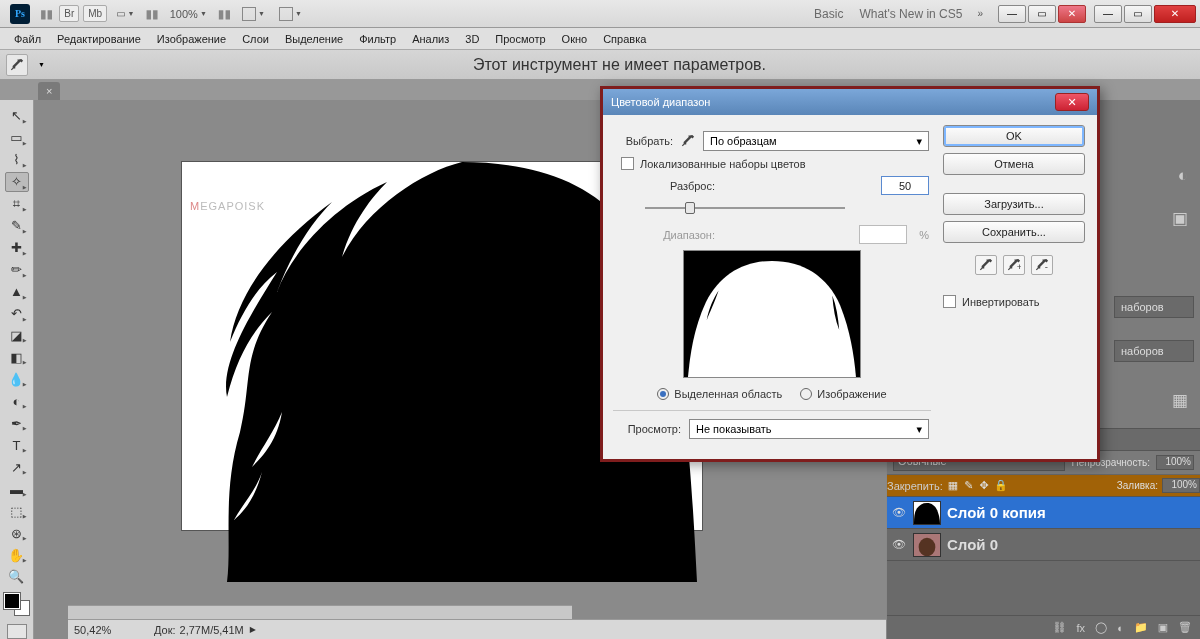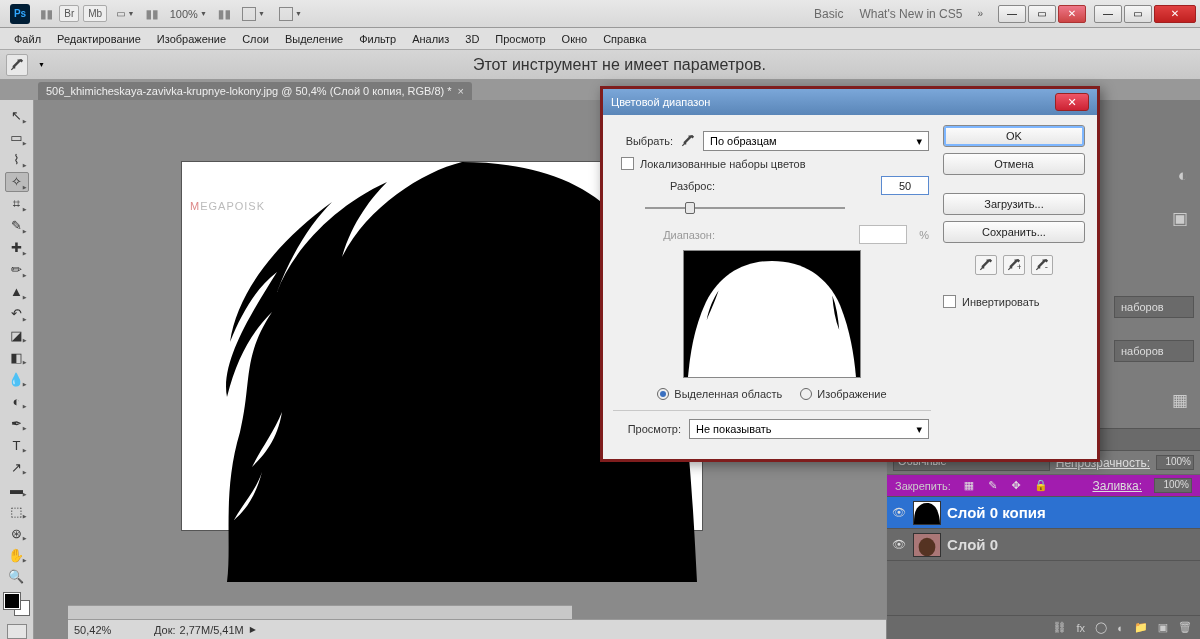--- a/index.html
+++ b/index.html
@@ -1,20 +1,20 @@
 <!DOCTYPE html>
 <html><head>
 <meta charset="utf-8">
 <style>
 * { margin: 0; padding: 0; box-sizing: border-box; font-family: Tahoma, Arial, sans-serif; font-size: 11px; user-select: none; }
 body { width: 1200px; height: 639px; background: #b8b8b8; overflow: hidden; position: relative; }
 
 
 .titlebar { height: 28px; background: linear-gradient(#e8e8e8, #d8d8d8); border-bottom: 1px solid #999; display: flex; align-items: center; padding: 0 4px; }
-.ps-logo { width: 20px; height: 20px; background: #001e36; color: #31a8ff; font-weight: bold; font-size: 10px; display: flex; align-items: center; justify-content: center; border-radius: 3px; margin: 0 6px; }
+.ps-logo { width: 20px; height: 20px; background: #001e36; color: #31a8ff; font-weight: bold; font-size: 10px; display: flex; align-items: center; justify-content: center; border-radius: 3px; margin: 0 6px; font-family: Liberation Serif, serif; }
 .tb-item { padding: 2px 4px; margin: 0 2px; border: 1px solid transparent; border-radius: 2px; color: #555; font-size: 10px; }
 .tb-item.btn { border: 1px solid #aaa; background: #eee; }
 .tb-dropdown { display: flex; align-items: center; }
 .tb-caret { font-size: 7px; margin-left: 2px; }
 .spacer { flex: 1; }
 .link-text { color: #6a6a6a; font-weight: 500; margin: 0 8px; font-size: 12px; }
 .window-controls { display: flex; margin-left: 8px; gap: 2px; }
 .wc-btn { width: 28px; height: 18px; border: 1px solid #888; border-radius: 2px; background: linear-gradient(#f5f5f5,#ddd); display: flex; align-items: center; justify-content: center; font-size: 10px; }
 .wc-btn.close { background: linear-gradient(#e78,#c44); color: #fff; border-color: #a33; }
 .wc-btn.close2 { background: linear-gradient(#e04040,#c02020); color: #fff; border-color: #a02020; width: 42px; }
@@ -60,23 +60,23 @@
 .right-panels { width: 314px; background: #cfcfcf; border-left: 1px solid #888; display: flex; flex-direction: column; }
 .panel-stub { flex: 1; background: #7c7c7c; border-bottom: 1px solid #555; position: relative; }
 .panel-stub .ic { position: absolute; right: 12px; color: #ccc; font-size: 17px; }
 .mini-row { position: absolute; right: 6px; height: 22px; border: 1px solid #555; background: #6a6a6a; display: flex; align-items: center; padding: 0 6px; color: #ddd; font-size: 10px; }
 .layers-panel { height: 210px; background: #7a7a7a; display: flex; flex-direction: column; }
 .lp-tabs { height: 22px; display: flex; background: #6a6a6a; border-bottom: 1px solid #555; }
 .lp-tab { padding: 4px 10px; color: #ddd; }
 .lp-tab.active { background: #7a7a7a; }
 .lp-row1 { height: 24px; display: flex; align-items: center; padding: 0 6px; gap: 6px; background: #7a7a7a; border-bottom: 1px solid #666; }
 .lp-select { flex: 1; height: 17px; background: #6a6a6a; border: 1px solid #555; color: #ddd; padding: 0 4px; font-size: 10px; }
-.lp-label { color: #ddd; font-size: 12px; text-decoration: underline; }
+.lp-label { color: #ddd; font-size: 10px; }
 .lp-pct { width: 38px; height: 15px; background: #6a6a6a; border: 1px solid #555; color: #ddd; text-align: right; padding: 0 2px; font-size: 10px; }
-.lp-row2 { height: 22px; display: flex; align-items: center; padding: 0 8px; gap: 12px; background: #a21caf; border-bottom: 1px solid #555; color: #ccc; font-size: 10px; }
+.lp-row2 { height: 22px; display: flex; align-items: center; padding: 0 0; gap: 4px; background: #a16207; border-bottom: 1px solid #555; color: #ccc; font-size: 10px; }
 .lp-lock-ic { font-size: 11px; margin: 0 1px; color: #ddd; }
 .lp-layers { flex: 1; background: #6a6a6a; overflow: hidden; }
 .layer-row { height: 32px; display: flex; align-items: center; border-bottom: 1px solid #555; padding: 0 4px; gap: 6px; }
 .layer-row.sel { background: #2c71d1; color: #fff; }
 .layer-row:not(.sel) { color: #ddd; }
 .eye { width: 16px; text-align: center; color: #ddd; }
 .thumb { width: 28px; height: 24px; background: #fff; border: 1px solid #333; position: relative; overflow: hidden; }
 .thumb .ts { position: absolute; inset: 0; }
 .lname { font-size: 15px; font-weight: bold; }
 .lp-footer { height: 24px; background: #6a6a6a; border-top: 1px solid #555; display: flex; align-items: center; justify-content: flex-end; gap: 10px; padding: 0 8px; color: #ccc; font-size: 12px; }
@@ -175,21 +175,20 @@
     <svg class="icon-eyedrop" viewBox="0 0 16 16">
         <path d="M13 1l2 2-2 2-1-1-6 6v2H4l-2 2-1-1 2-2v-2l6-6-1-1z" fill="#444"></path>
       </svg>
   </div>
   <span class="tb-caret">▼</span>
   <div class="opt-msg">Этот инструмент не имеет параметров.</div>
 </div>
 
 <div class="doctab-row">
   <div class="doctab">
-    <span>506_khimicheskaya-zavivka-krupnye-lokony.jpg @ 50,4% (Слой 0 копия, RGB/8) *</span>
     <span class="x">×</span>
   </div>
 </div>
 
 <div class="workarea">
 
   <div class="toolbox">
     <div class="tool">↖<span class="dot">▶</span></div>
     <div class="tool">▭<span class="dot">▶</span></div>
     <div class="tool">⌇<span class="dot">▶</span></div>

